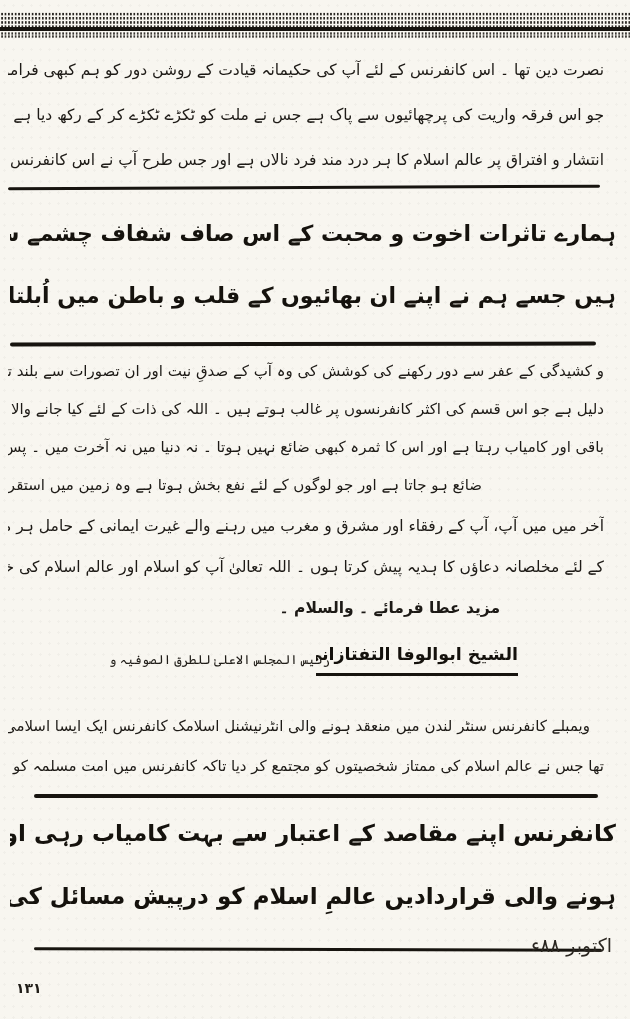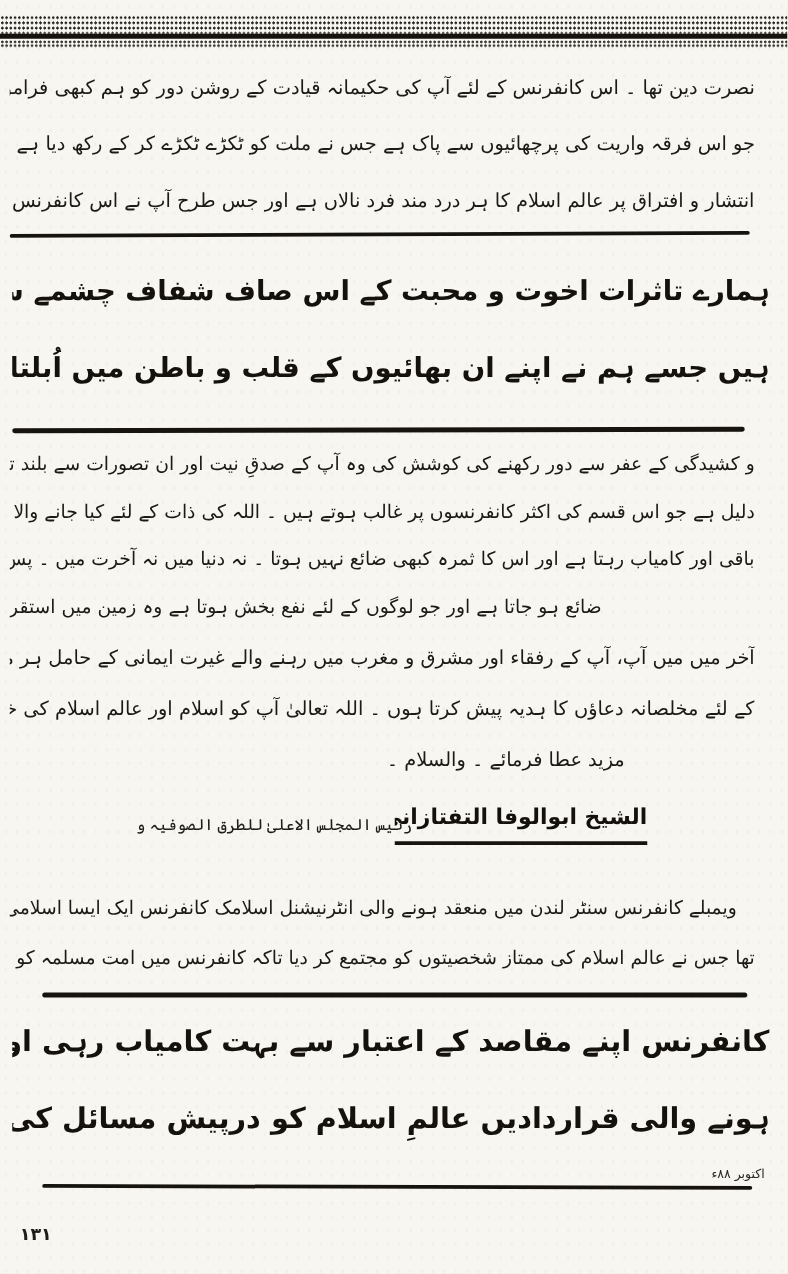--- a/index.html
+++ b/index.html
@@ -38,21 +38,21 @@
     font-size:15.5px;line-height:45px;
     text-align:right;
     letter-spacing:.2px;
   }
   .p1{top:48px;}
   .p2{top:352px;}
   .p2 .body-line{line-height:38px;font-size:15px;}
   .p2 .body-line.indent-last{padding-right:122px;}
   .p3{top:506px;}
   .p3 .body-line{line-height:41px;}
-  .p3 .body-line.closing-line{padding-right:104px;}
+  .p3 .body-line.closing-line{padding-right:104px;font-weight:bold;}
   .p4{top:706px;}
   .p4 .body-line{line-height:40px;font-size:15px;}
   .p4 .body-line.first-indent{padding-right:14px;}
   
   .quote{position:absolute;left:10px;right:14px;}
   .quote-line{
     white-space:nowrap;overflow:hidden;
     font-weight:bold;text-align:center;
     color:#15120d;
   }
@@ -69,21 +69,21 @@
     color:#14110c;
   }
   .sig-titles{
     position:absolute;top:648px;right:300px;width:250px;
     font-size:12.5px;line-height:25px;
     white-space:nowrap;overflow:hidden;
     color:#201d18;
     font-family:Liberation Serif, serif;
   }
   
-  .footer-date{position:absolute;top:934px;right:18px;font-size:10px;color:#2a2620;}
+  .footer-date{position:absolute;top:934px;right:18px;font-size:19px;color:#2a2620;}
   .footer-page{position:absolute;top:980px;left:16px;font-size:14px;letter-spacing:1.5px;color:#201d18;font-weight:bold;}
 </style>
 </head>
 <body>
 
 <div class="page">
 
   <div class="band-dots top"></div>
   <div class="band-solid"></div>
   <div class="band-dots bottom"></div>

